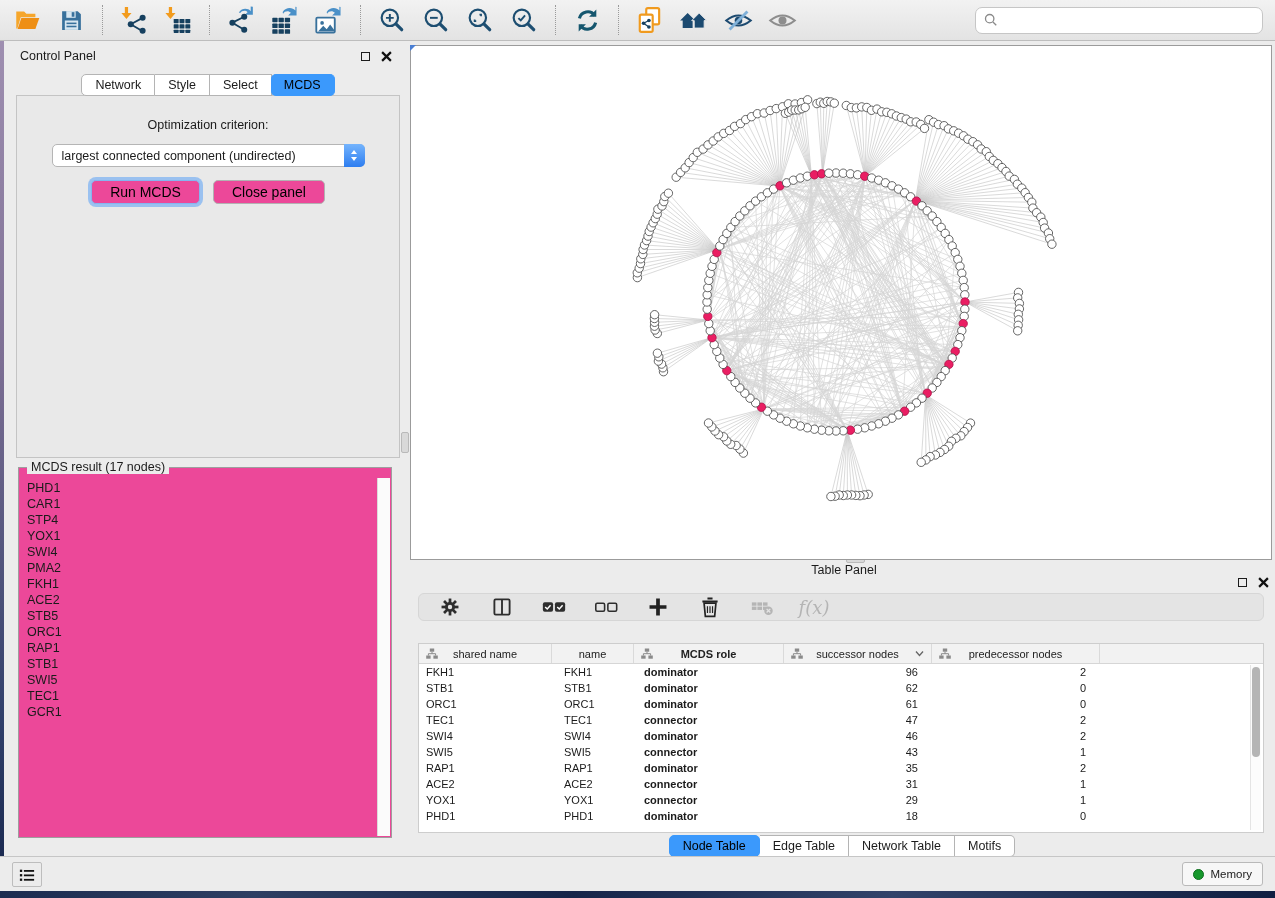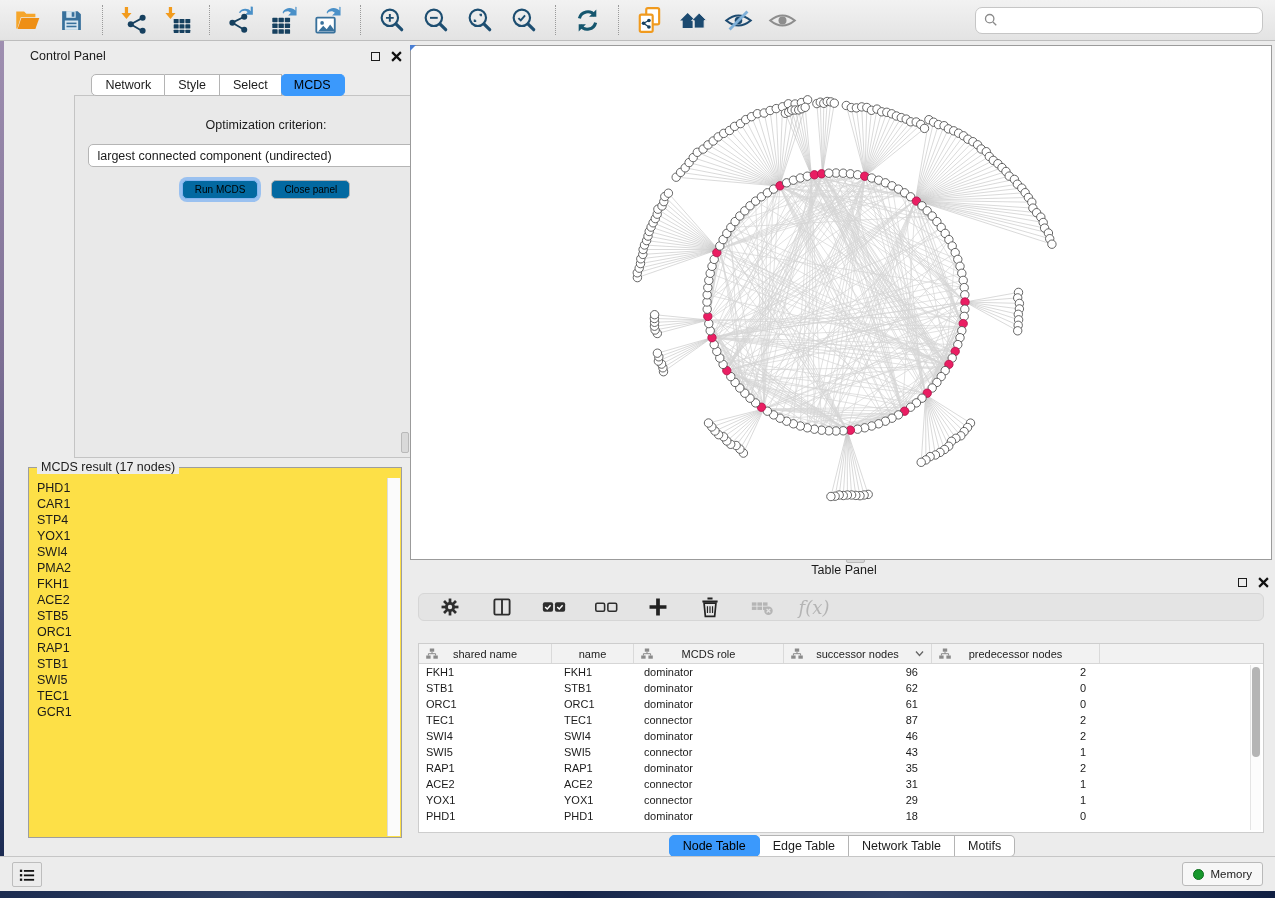--- a/index.html
+++ b/index.html
@@ -12,42 +12,42 @@
     background:linear-gradient(90deg,#1c2c50,#2e3f63 20%,#16254a 45%,#32436a 70%,#101f42);}
   
   .toolbar{position:absolute;left:0;top:0;width:1275px;height:41px;display:flex;align-items:center;
     background:linear-gradient(#f2f2f2,#e3e3e3);border-bottom:1px solid #bdbdbd;padding:0 12px;gap:14px;}
   .tb-btn{width:30px;height:30px;display:flex;align-items:center;justify-content:center;flex:0 0 auto;}
   .tb-sep{width:1px;height:30px;border-left:1px dotted #9a9a9a;flex:0 0 auto;margin:0 2px;}
   .search-wrap{margin-left:auto;display:flex;align-items:center;width:288px;height:27px;background:#fff;
     border:1px solid #c6c6c6;border-radius:7px;padding:0 8px;gap:6px;}
   .search-wrap input{border:none;outline:none;flex:1;font-size:12px;font-family:"Liberation Sans",sans-serif;background:transparent;}
   
-  .control-panel{position:absolute;left:20px;top:45px;width:396px;height:811px;}
+  .control-panel{position:absolute;left:10px;top:45px;width:396px;height:811px;}
   .panel-head{position:absolute;left:0;top:0;width:100%;height:22px;display:flex;align-items:center;padding:0 14px 0 10px;font-size:12.5px;}
   .win-btns{margin-left:auto;display:flex;gap:11px;align-items:center;}
   .float-box{width:9px;height:9px;border:1.5px solid #1c1c1c;display:inline-block;}
   .cp-tabs{position:absolute;left:0;top:29px;width:100%;display:flex;justify-content:center;z-index:3;}
   .seg-btn{background:#fff;border:1px solid #b4b4b4;border-left:none;padding:3px 13px;font-size:12.5px;cursor:default;}
   .seg-btn:first-child{border-left:1px solid #b4b4b4;border-radius:5px 0 0 5px;}
   .seg-btn:last-child{border-radius:0 5px 5px 0;}
   .seg-btn.active{background:#3b99fc;border-color:#3b99fc;color:#000000;border-radius:5px;margin-left:-1px;}
   .cp-content{position:absolute;left:6px;top:50px;width:384px;height:363px;background:#e9e9e9;
-    border:1px solid #c4c4c4;margin-left:48px;}
+    border:1px solid #c4c4c4;}
   .opt-label{margin-top:22px;text-align:center;font-size:12.5px;}
-  .combo{display:flex;align-items:center;width:357px;height:23px;background:#fff;border:1px solid #b5b5b5;
+  .combo{display:flex;align-items:center;width:313px;height:23px;background:#fff;border:1px solid #b5b5b5;
     border-radius:5px;margin:12px auto 0;position:relative;padding-left:9px;font-size:12.5px;white-space:nowrap;}
   .combo-arrows{position:absolute;right:-1px;top:-1px;bottom:-1px;width:21px;border-radius:0 5px 5px 0;
     background:linear-gradient(#74b4fd,#2d7df0);display:flex;flex-direction:column;align-items:center;justify-content:center;}
   .tri-up{width:0;height:0;border-left:3.5px solid transparent;border-right:3.5px solid transparent;border-bottom:4.5px solid #fff;margin-bottom:2.5px;}
   .tri-dn{width:0;height:0;border-left:3.5px solid transparent;border-right:3.5px solid transparent;border-top:4.5px solid #fff;}
   .btn-row{display:flex;justify-content:center;gap:13px;margin-top:13px;}
-  .btn{background:#0369a1;border:1px solid #b2b2b2;border-radius:5px;padding:3px 12px;font-size:10px;font-family:"Liberation Sans",sans-serif;}
+  .btn{background:#ec4899;border:1px solid #b2b2b2;border-radius:5px;padding:3px 18px;font-size:14px;font-family:"Liberation Sans",sans-serif;}
   .btn.focused{box-shadow:0 0 0 3px rgba(90,160,245,.55);border-color:#85b5ef;}
-  .groupbox{position:absolute;left:8px;top:422px;width:374px;height:371px;border:1px solid #9e9e9e;background:#fde047;}
+  .groupbox{position:absolute;left:8px;top:422px;width:374px;height:371px;border:1px solid #9e9e9e;background:#ec4899;}
   .legend{position:absolute;top:-8px;left:8px;background:#ececec;padding:0 4px;font-size:12.5px;}
   .mcds-list{position:absolute;left:0;top:12px;right:15px;bottom:1px;overflow:hidden;padding-left:8px;font-size:12.5px;line-height:16px;}
   .mcds-scroll{position:absolute;right:1px;top:10px;bottom:1px;width:13px;background:#fbfbfb;border-left:1px solid #dcdcdc;}
   .v-split-handle{position:absolute;left:401px;top:432px;width:8px;height:21px;background:#d9d9d9;border:1px solid #b9b9b9;border-radius:2px;}
   .h-split-handle{position:absolute;left:846px;top:557px;width:19px;height:6px;background:#d9d9d9;border:1px solid #b9b9b9;border-radius:2px;}
   
   .net-frame{position:absolute;left:410px;top:45px;width:862px;height:515px;background:#fff;border:1px solid #9b9b9b;}
   .net-titlebar{position:relative;height:20px;background:linear-gradient(#f1f1f1,#dedede);border-bottom:1px solid #b2b2b2;
     display:flex;align-items:center;padding:0 8px;}
   .tl{width:12px;height:12px;border-radius:50%;margin-right:8px;flex:0 0 auto;}
@@ -56,21 +56,21 @@
   
   .table-panel{position:absolute;left:410px;top:563px;width:865px;height:293px;}
   .tp-toolbar{position:absolute;left:8px;top:30px;width:846px;height:28px;background:#e4e4e4;border:1px solid #d6d6d6;
     border-radius:6px;display:flex;align-items:center;gap:22px;padding:0 16px;}
   .tp-table{position:absolute;left:8px;top:80px;width:846px;height:190px;background:#fff;border:1px solid #cdcdcd;overflow:hidden;}
   .thead{display:flex;height:20px;background:#f2f2f2;border-bottom:1px solid #d6d6d6;}
   .thcell{position:relative;display:flex;align-items:center;justify-content:center;font-size:11px;color:#222;
     border-right:1px solid #dadada;height:100%;}
   .thcell .tree-ic{position:absolute;left:7px;top:4px;}
   .thcell .sort-ic{position:absolute;right:7px;top:6px;}
-  .c0{width:133px;} .c1{width:82px;} .c2{width:150px;} .c3{width:148px;} .c4{width:168px;}
+  .c0{width:133px;} .c1{width:82px;} .c2{width:150px;font-weight:bold;} .c3{width:148px;} .c4{width:168px;}
   .trow{display:flex;height:16px;align-items:center;}
   .tcell{font-size:11px;height:16px;line-height:16px;white-space:nowrap;overflow:hidden;}
   .tcell.c0{padding-left:7px;} .tcell.c1{padding-left:12px;} .tcell.c2{padding-left:10px;}
   .tcell.c3,.tcell.c4{text-align:right;padding-right:14px;}
   .tp-scroll{position:absolute;right:2px;top:21px;bottom:2px;width:11px;background:#fcfcfc;border-left:1px solid #e4e4e4;}
   .tp-thumb{position:absolute;left:1px;right:1px;top:2px;height:90px;background:#b5b5b5;border-radius:5px;}
   .tp-tabs{position:absolute;left:0;top:272px;width:100%;display:flex;justify-content:center;}
   
   .status-bar{position:absolute;left:0;top:856px;width:1275px;height:35px;border-top:1px solid #c6c6c6;background:#ececec;}
   .list-btn{position:absolute;left:12px;top:5px;width:30px;height:25px;background:#ececec;border:1px solid #bdbdbd;
@@ -1205,21 +1205,21 @@
             <div class="tcell c0">ORC1</div>
             <div class="tcell c1">ORC1</div>
             <div class="tcell c2">dominator</div>
             <div class="tcell c3">61</div>
             <div class="tcell c4">0</div>
           </div>
           <div class="trow">
             <div class="tcell c0">TEC1</div>
             <div class="tcell c1">TEC1</div>
             <div class="tcell c2">connector</div>
-            <div class="tcell c3">87</div>
+            <div class="tcell c3">47</div>
             <div class="tcell c4">2</div>
           </div>
           <div class="trow">
             <div class="tcell c0">SWI4</div>
             <div class="tcell c1">SWI4</div>
             <div class="tcell c2">dominator</div>
             <div class="tcell c3">46</div>
             <div class="tcell c4">2</div>
           </div>
           <div class="trow">

